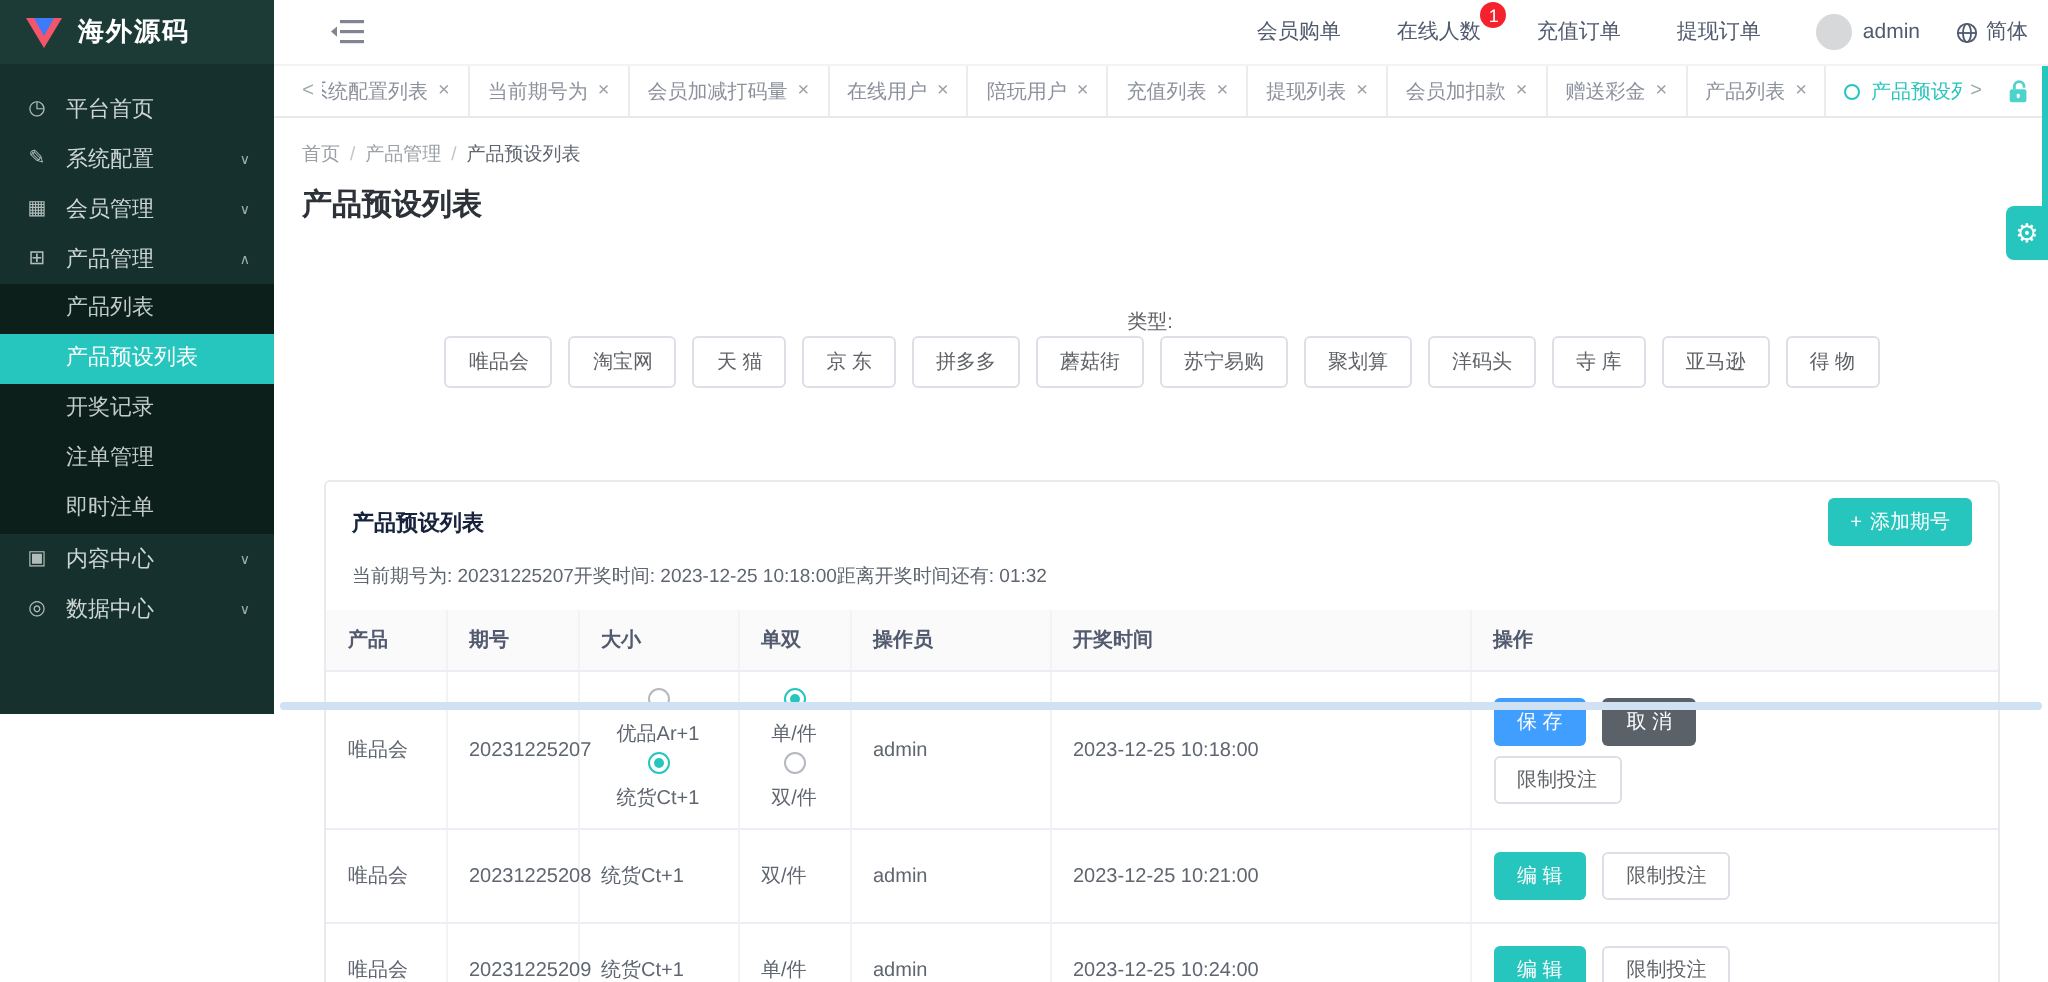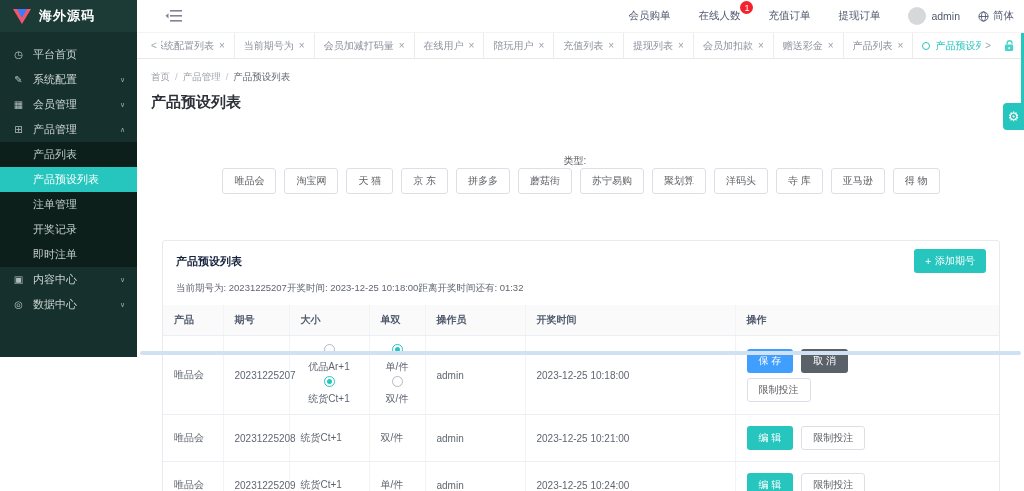--- a/index.html
+++ b/index.html
@@ -113,22 +113,22 @@
           <span class="chev">∨</span>
         </div>
         <div class="menu-item">
           <span class="micon">⊞</span>
           <span class="mlabel">产品管理</span>
           <span class="chev">∧</span>
         </div>
         <div class="submenu">
           <div class="submenu-item">产品列表</div>
           <div class="submenu-item active">产品预设列表</div>
+          <div class="submenu-item">开奖记录</div>
           <div class="submenu-item">注单管理</div>
-          <div class="submenu-item">开奖记录</div>
           <div class="submenu-item">即时注单</div>
         </div>
         <div class="menu-item">
           <span class="micon">▣</span>
           <span class="mlabel">内容中心</span>
           <span class="chev">∨</span>
         </div>
         <div class="menu-item">
           <span class="micon">◎</span>
           <span class="mlabel">数据中心</span>

